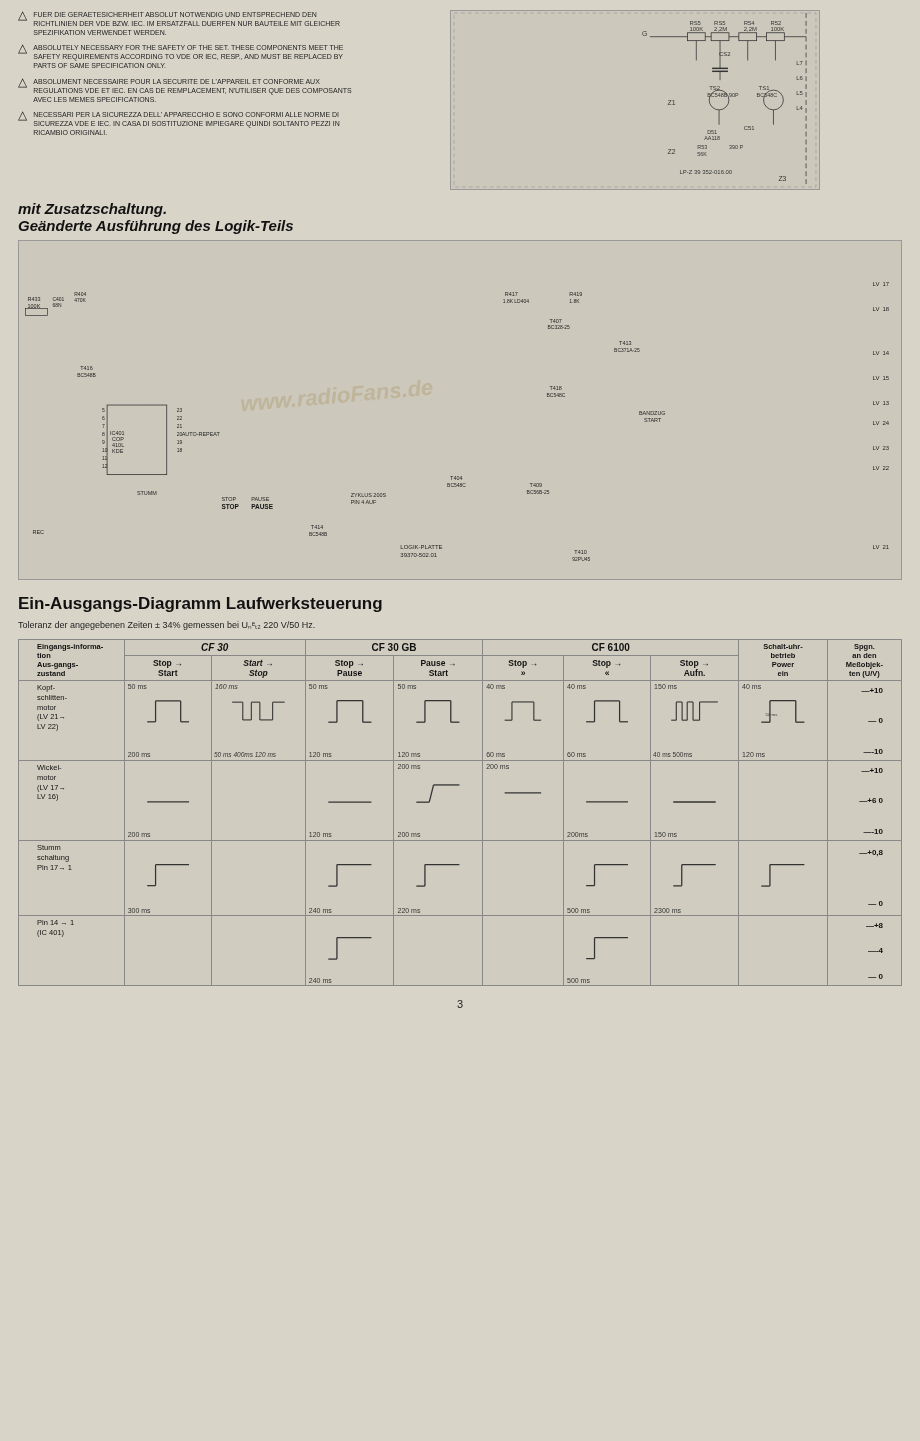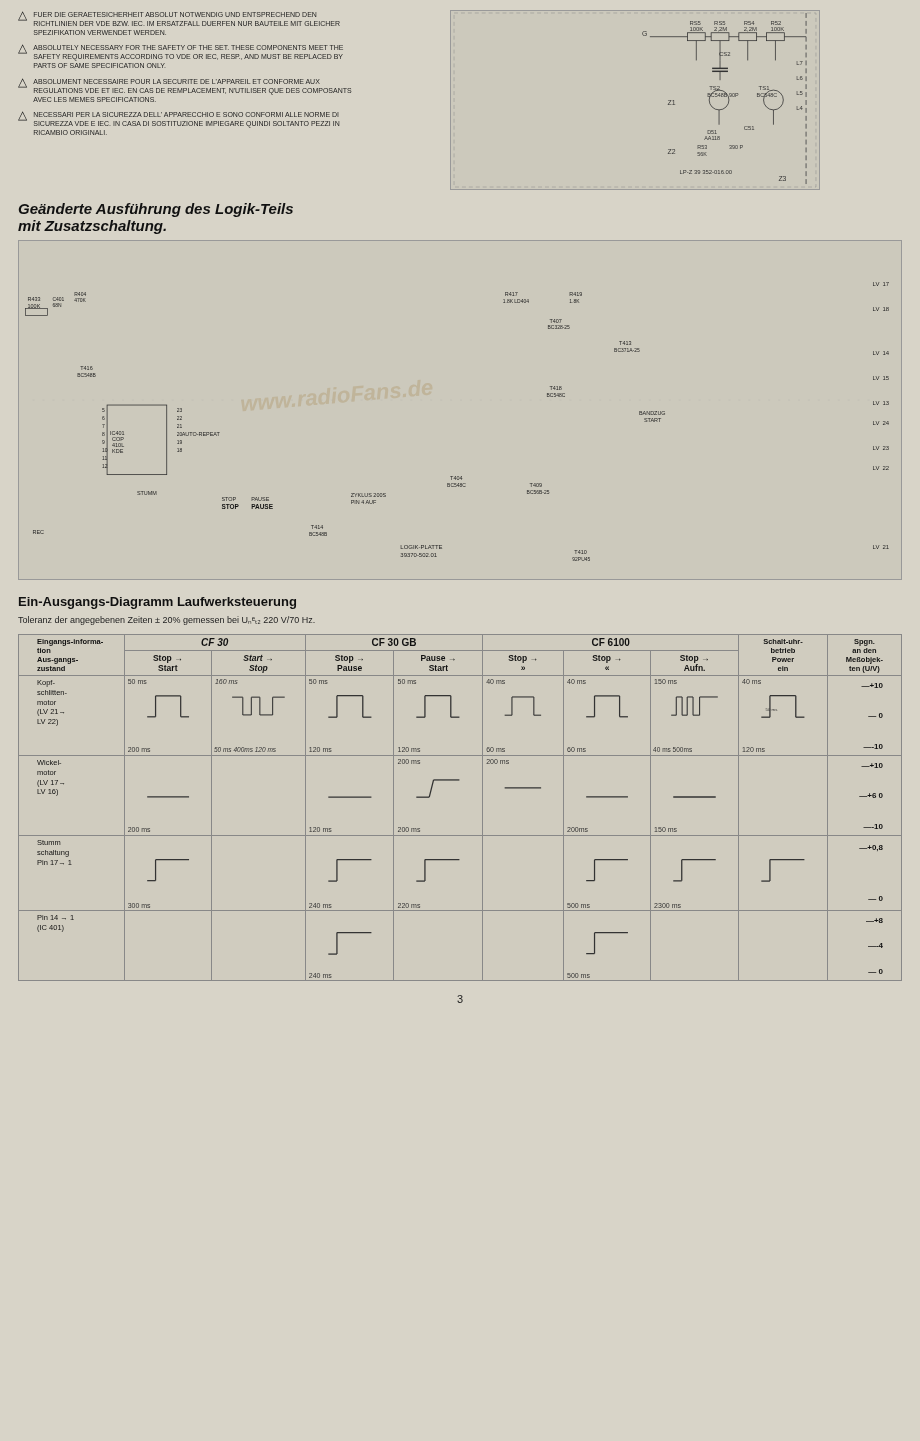--- a/index.html
+++ b/index.html
@@ -83,21 +83,21 @@
     .circuit-main svg {
       width: 100%;
       height: 100%;
     }
 
     
     .diagram-heading {
       margin: 8px 0 4px 0;
     }
     .diagram-heading h3 {
-      font-size: 13px;
+      font-size: 17px;
       font-weight: bold;
       color: #111;
     }
     .tolerance-text {
       font-size: 9px;
       color: #222;
       margin-bottom: 8px;
     }
 
     
@@ -302,22 +302,22 @@
         <text x="348" y="55" font-size="6" fill="#333">L7</text>
         <text x="348" y="70" font-size="6" fill="#333">L6</text>
         <text x="348" y="85" font-size="6" fill="#333">L5</text>
         <text x="348" y="100" font-size="6" fill="#333">L4</text>
       </svg>
     </div>
   </div>
 </div>
 
 <div class="section-heading">
+  <h2>mit Zusatzschaltung.</h2>
   <h2>Geänderte Ausführung des Logik-Teils</h2>
-  <h2>mit Zusatzschaltung.</h2>
 </div>
 
 <div class="circuit-main">
   <span class="watermark" style="top:42%;left:25%;">www.radioFans.de</span>
   <svg viewBox="0 0 880 340" xmlns="http://www.w3.org/2000/svg" style="position:absolute;top:0;left:0;width:100%;height:100%;">
 
     <text x="5" y="60" font-size="5.5" fill="#222">R433</text>
     <text x="5" y="67" font-size="5.5" fill="#222">100K</text>
     <rect x="3" y="68" width="22" height="7" fill="none" stroke="#333" stroke-width="0.7"></rect>
     <text x="30" y="60" font-size="5" fill="#222">C401</text>
@@ -410,21 +410,21 @@
 
     <text x="200" y="270" font-size="6.5" font-weight="bold" fill="#111">STOP</text>
     <text x="230" y="270" font-size="6.5" font-weight="bold" fill="#111">PAUSE</text>
   </svg>
 </div>
 
 <div class="diagram-heading">
   <h3>Ein-Ausgangs-Diagramm Laufwerksteuerung</h3>
 </div>
 <div class="tolerance-text">
-  <span>Toleranz der angegebenen Zeiten ± 20% gemessen bei Uₙᵉₜ₂ 220 V/70 Hz.</span>
+  <span>Toleranz der angegebenen Zeiten ± 34% gemessen bei Uₙᵉₜ₂ 220 V/50 Hz.</span>
 </div>
 
 <table class="timing-table">
   <tbody>
 
     <tr>
       <td rowspan="2" class="col-info">
         <span style="font-size:7.5px;font-weight:bold;">Eingangs-informa-tion</span><br>
         <span style="font-size:7.5px;font-weight:bold;">Aus-gangs-zustand</span>
       </td>

